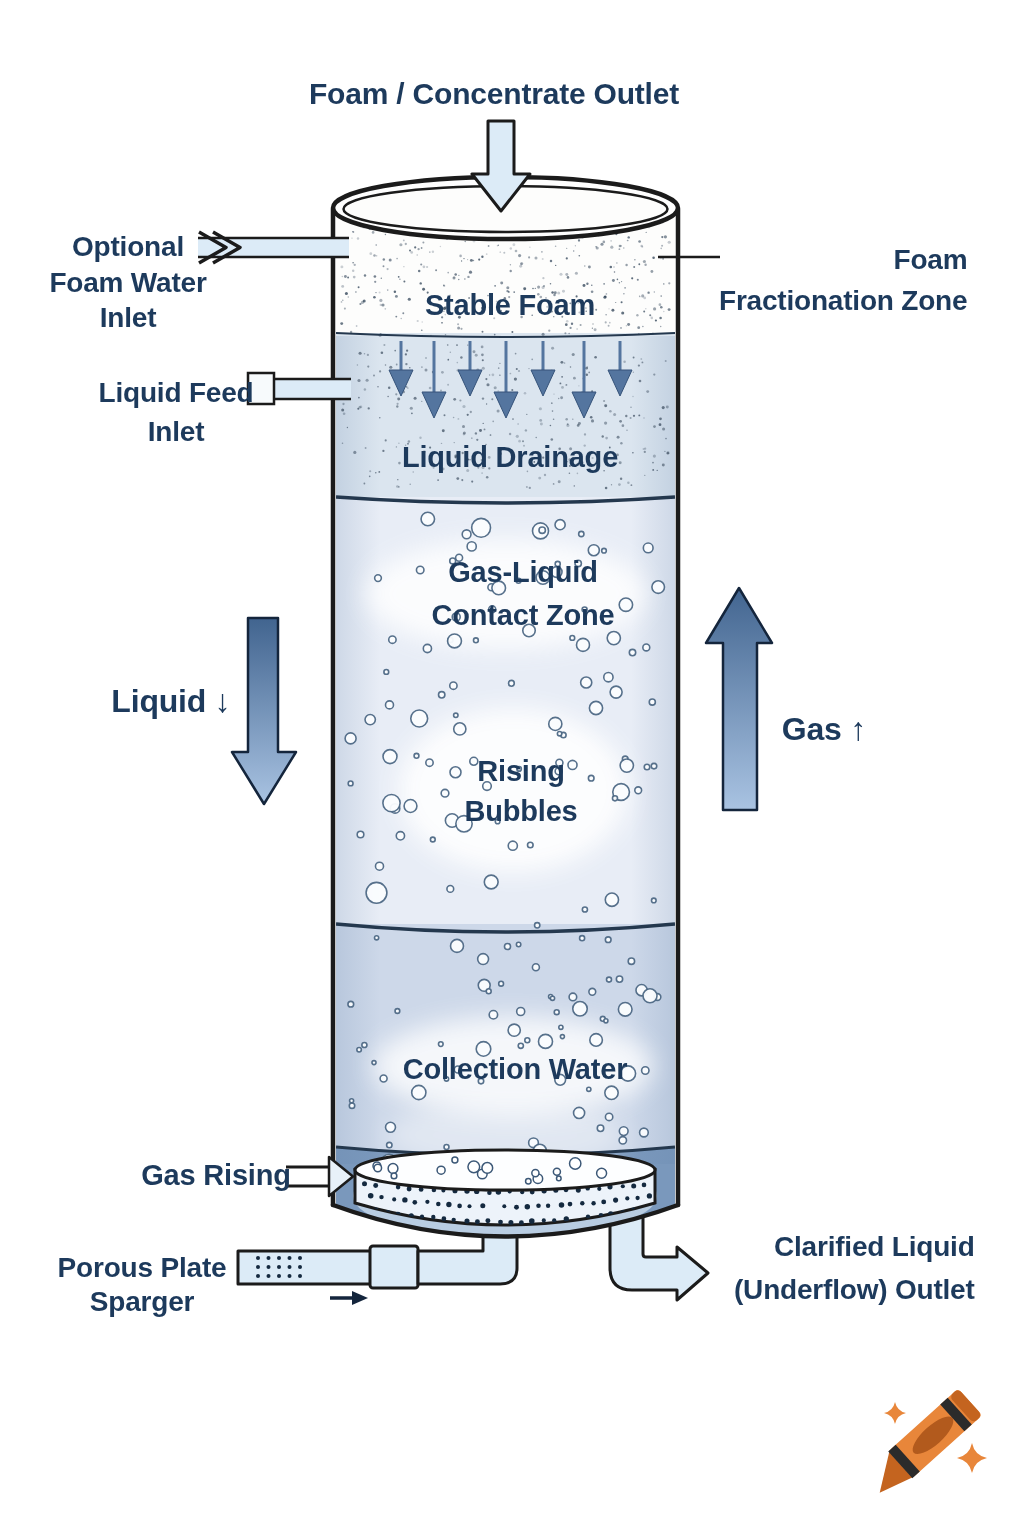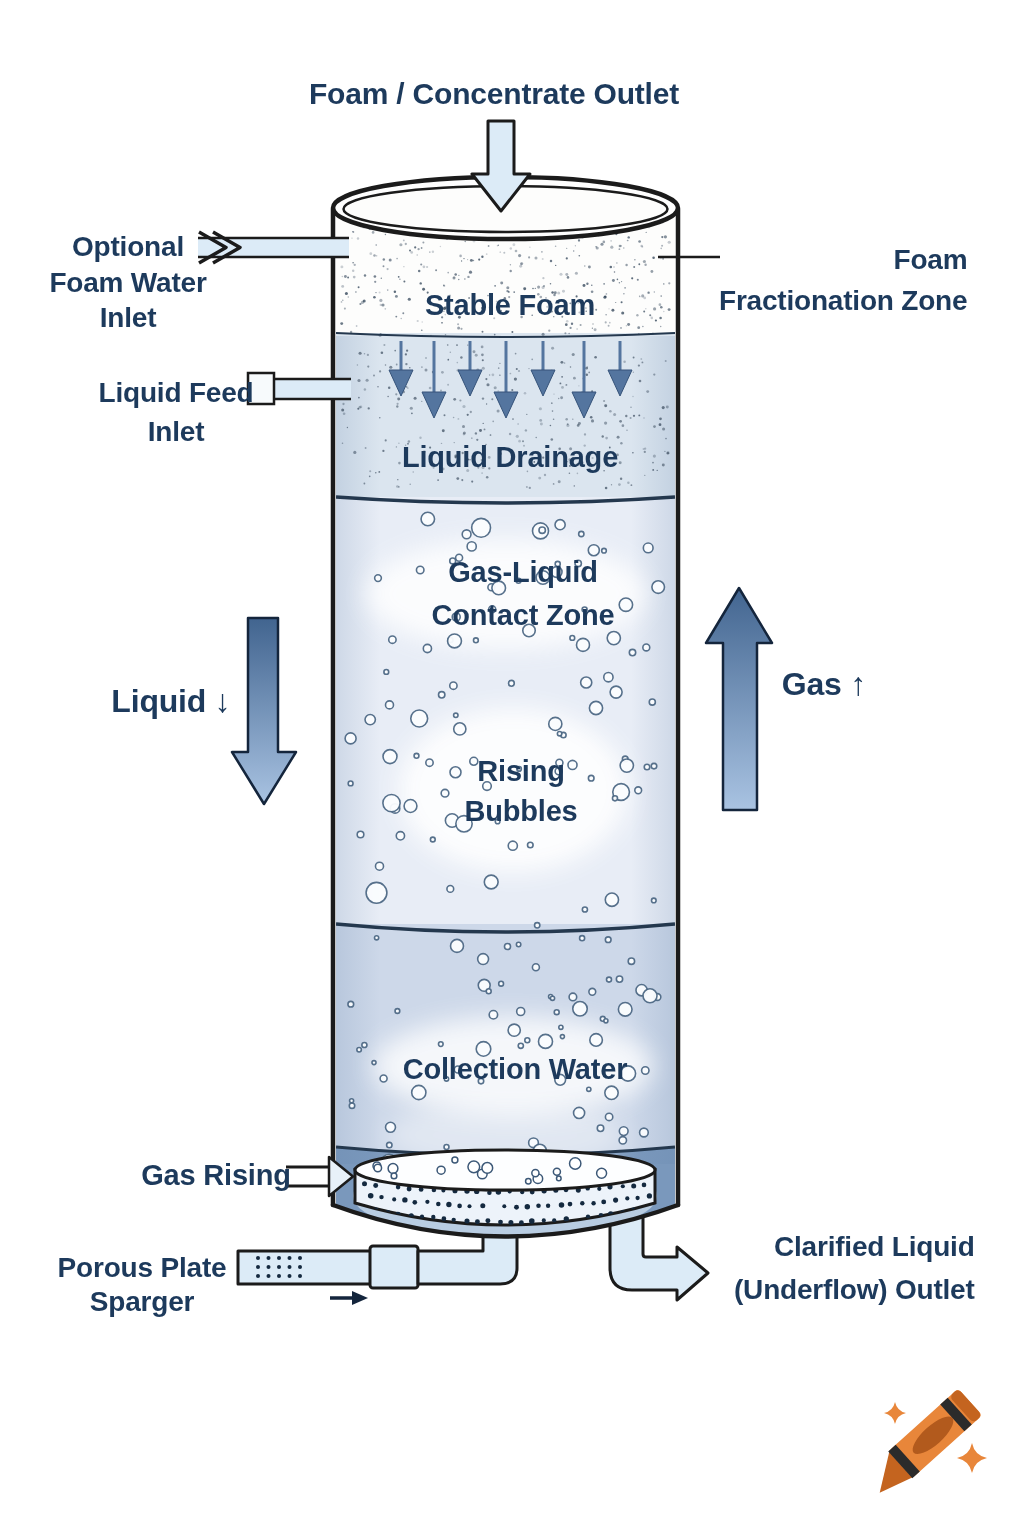--- a/index.html
+++ b/index.html
@@ -12,21 +12,21 @@
   #lbl-foam-outlet{left:494px;top:74px;font-size:30px;}
   #lbl-wash-water{left:128px;top:229px;font-size:28px;line-height:1.27;}
   #lbl-liquid-feed{left:176px;top:374px;font-size:28px;line-height:1.39;}
   #lbl-foam-fraction{left:719px;top:240px;font-size:28px;line-height:1.45;}
   #lbl-stable-foam{left:510px;top:287px;font-size:29px;}
   #lbl-liquid-drainage{left:510px;top:439px;font-size:29px;}
   #lbl-gas-liquid{left:507px;top:551px;font-size:29px;line-height:1.47;margin-left:16px;}
   #lbl-rising-bubbles{left:521px;top:751px;font-size:29px;line-height:1.38;}
   #lbl-collection{left:515px;top:1051px;font-size:29px;}
   #lbl-liquid-flow{left:171px;top:681px;font-size:32px;}
-  #lbl-gas-flow{left:824px;top:664px;font-size:32px;}
+  #lbl-gas-flow{left:824px;top:709px;font-size:32px;}
   #lbl-gas-inlet{left:216px;top:1157px;font-size:29px;}
   #lbl-porous-plate{left:142px;top:1251px;font-size:28px;line-height:1.2;}
   #lbl-clarified{left:734px;top:1225px;font-size:28px;line-height:1.55;}
   .wall{fill:none;stroke:var(--outline,#1b1b1b);stroke-width:4.5;stroke-linecap:round;}
   .rim{stroke:var(--outline,#1b1b1b);}
   .pipe{fill:var(--pipe-fill,#dcebf7);stroke:var(--outline,#1b1b1b);stroke-width:3;stroke-linejoin:round;}
   .boundary{fill:none;stroke:#24384e;}
 </style>
 </head>
 <body>

